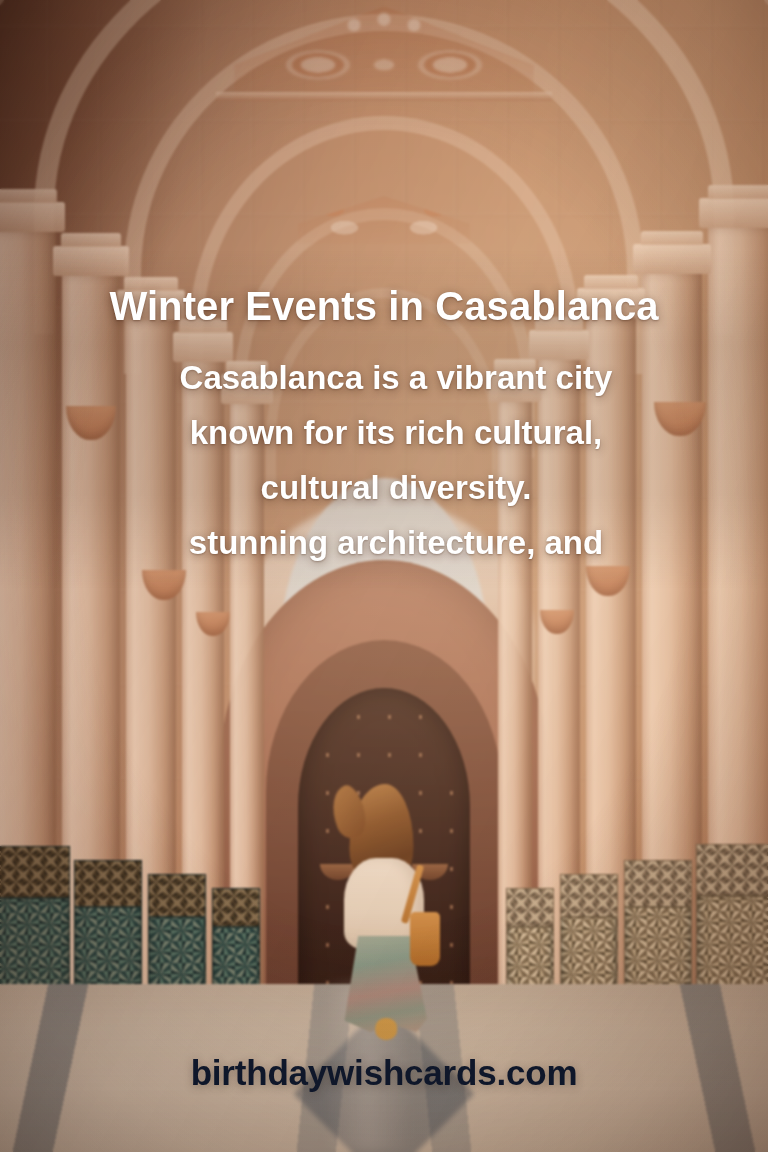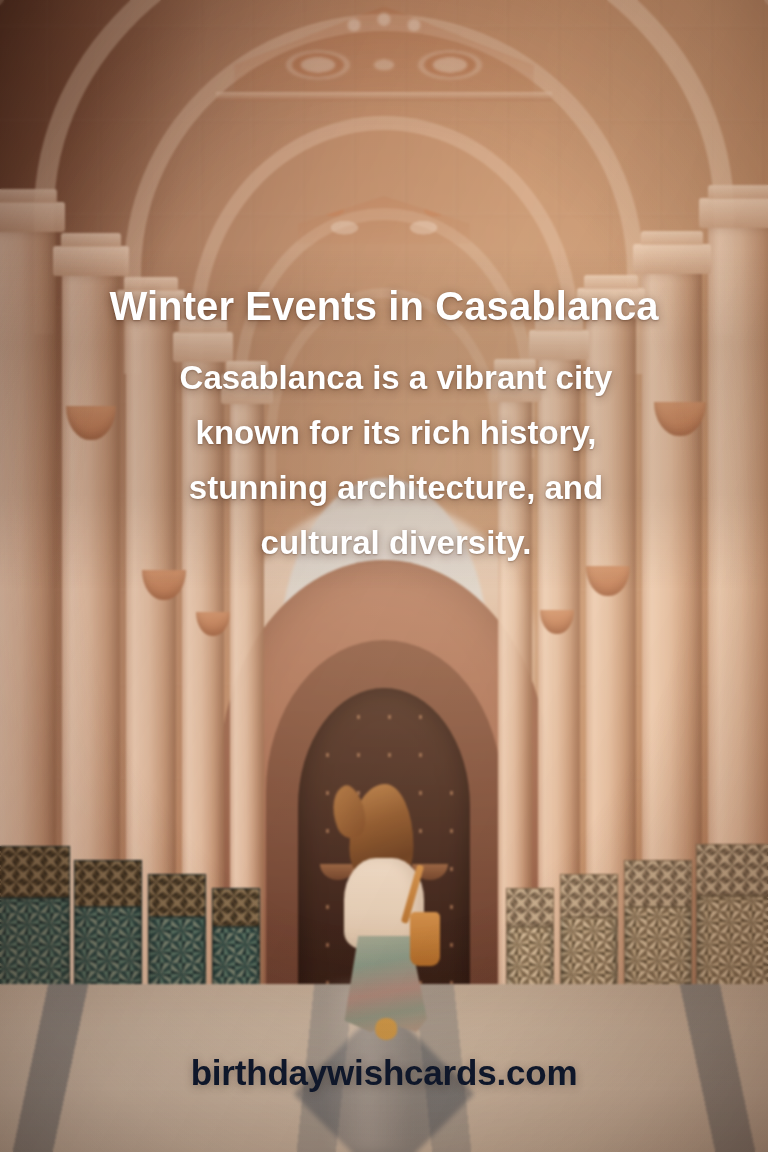--- a/index.html
+++ b/index.html
@@ -496,21 +496,21 @@
     <div class="bottom-scrim"></div>
     <div class="vignette"></div>
   </div>
 
   <div class="overlay">
 
     <div class="headline">Winter Events in Casablanca</div>
 
     <div class="subhead">
       <span class="ln">Casablanca is a vibrant city</span>
-      <span class="ln">known for its rich history,</span>
+      <span class="ln">known for its rich cultural,</span>
+      <span class="ln">cultural diversity.</span>
       <span class="ln">stunning architecture, and</span>
-      <span class="ln">cultural diversity.</span>
     </div>
 
     <div class="watermark">birthdaywishcards.com</div>
   </div>
 
 </div>
 
 </body></html>

